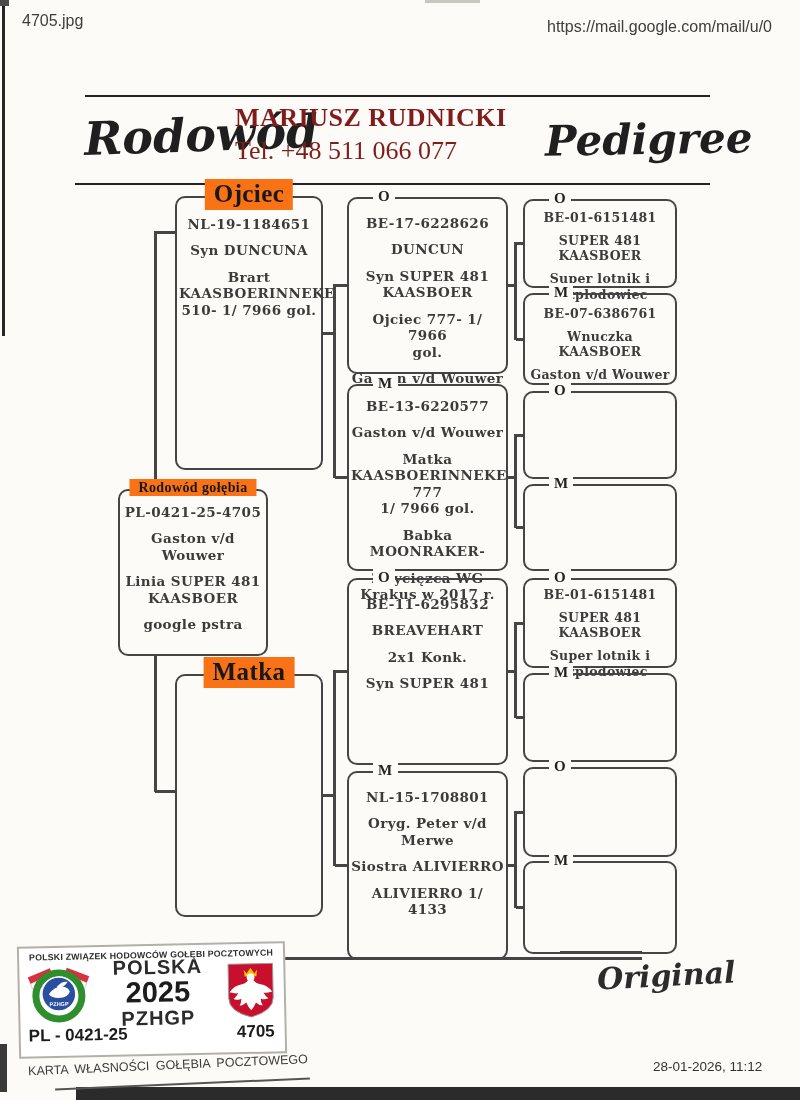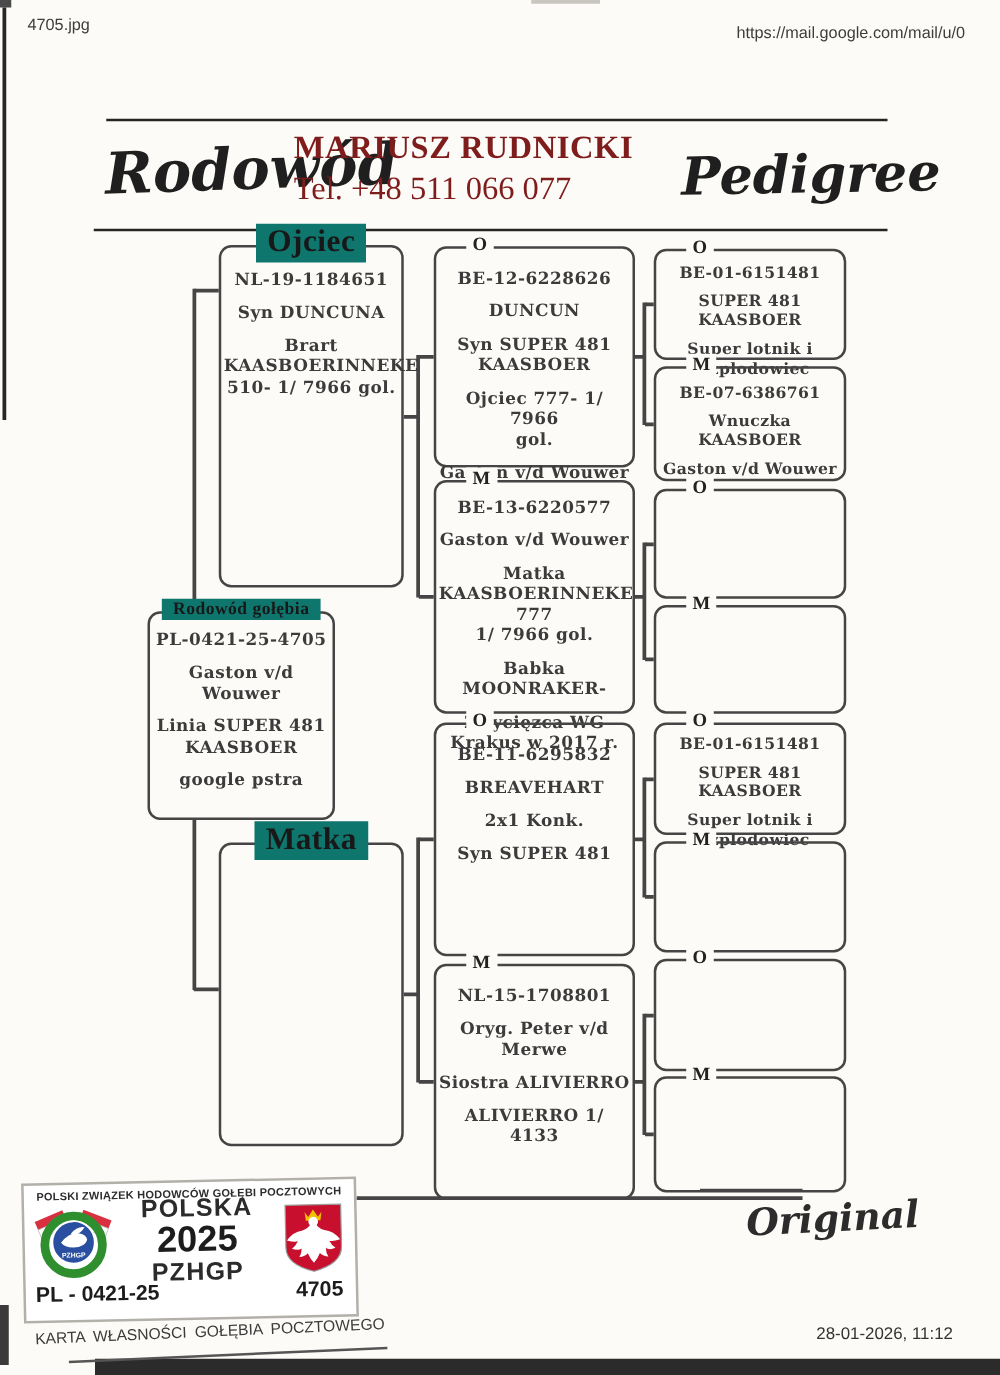--- a/index.html
+++ b/index.html
@@ -1,34 +1,34 @@
 <!DOCTYPE html>
 <html><head>
 <meta charset="utf-8">
 <style>
   html,body{margin:0;padding:0;}
   body{width:800px;height:1100px;background:#ffffff;font-family:"DejaVu Serif",serif;}
   #page{position:relative;width:800px;height:1100px;background:#fcfbf7;overflow:hidden;}
 
   
-  .chrome-text{position:absolute;font-family:"Liberation Sans",sans-serif;font-size:13px;color:#3d3d3d;}
+  .chrome-text{position:absolute;font-family:"Liberation Sans",sans-serif;font-size:16px;color:#3d3d3d;}
 
   
   .mark{position:absolute;}
 
   
   .rule{position:absolute;height:2px;background:#242424;}
   .script{position:absolute;font-family:"DejaVu Serif",serif;font-style:italic;font-weight:bold;color:#1f1f1f;}
   .lh-center{position:absolute;left:235px;top:103px;width:300px;font-family:"Liberation Serif",serif;color:#7f1d1d;}
   .lh-name{font-size:26px;font-weight:600;letter-spacing:.5px;}
   .lh-tel{font-size:26px;font-weight:400;margin-top:3px;}
 
   
   .box{position:absolute;border:2.5px solid #454545;border-radius:10px;text-align:center;color:#3b3b3b;font-weight:bold;background:transparent;box-sizing:border-box;}
-  .box .title{position:absolute;top:-16px;left:50%;transform:translateX(-50%);background:#0f766e;padding:0 9px;white-space:nowrap;color:#181818;font-family:"Liberation Serif",serif;font-weight:bold;}
+  .box .title{position:absolute;top:-16px;left:50%;transform:translateX(-50%);background:#f97316;padding:0 9px;white-space:nowrap;color:#181818;font-family:"Liberation Serif",serif;font-weight:bold;}
   .t-big{font-size:25px;top:-19px !important;}
   .t-small{font-size:14px;top:-12px !important;}
   .box .marker{position:absolute;top:-12px;left:24px;background:#fcfbf7;padding:0 5px;font-size:15px;color:#222;font-family:"Liberation Serif",serif;}
   .para{white-space:pre-line;}
   .box-lg{font-size:13.5px;line-height:1.22;letter-spacing:.4px;}
   .box-lg .para{margin:0 2px 10px;}
   .box-sm{font-size:12.5px;line-height:1.25;letter-spacing:.3px;border-width:2px;}
   .box-sm .para{margin:0 2px 7px;}
 
   .ln{position:absolute;background:#454545;}
@@ -130,21 +130,21 @@
       </div>
   </div>
 
   <div class="box box-lg" style="left:175px;top:674px;width:148px;height:243px;padding-top:16px;">
     <span class="title t-big">Matka</span>
   </div>
 
   <div class="box box-lg" style="left:347px;top:197px;width:161px;height:177px;padding-top:16px;">
     <span class="marker">O</span>
     <div>
-        <div class="para">BE-12-6228626</div>
+        <div class="para">BE-17-6228626</div>
         <div class="para">DUNCUN</div>
         <div class="para">Syn SUPER 481
 KAASBOER</div>
         <div class="para">Ojciec 777- 1/ 7966
 gol.</div>
         <div class="para">Gaston v/d Wouwer</div>
       </div>
   </div>
   <div class="box box-lg" style="left:347px;top:384px;width:161px;height:187px;padding-top:12px;">
     <span class="marker">M</span>

